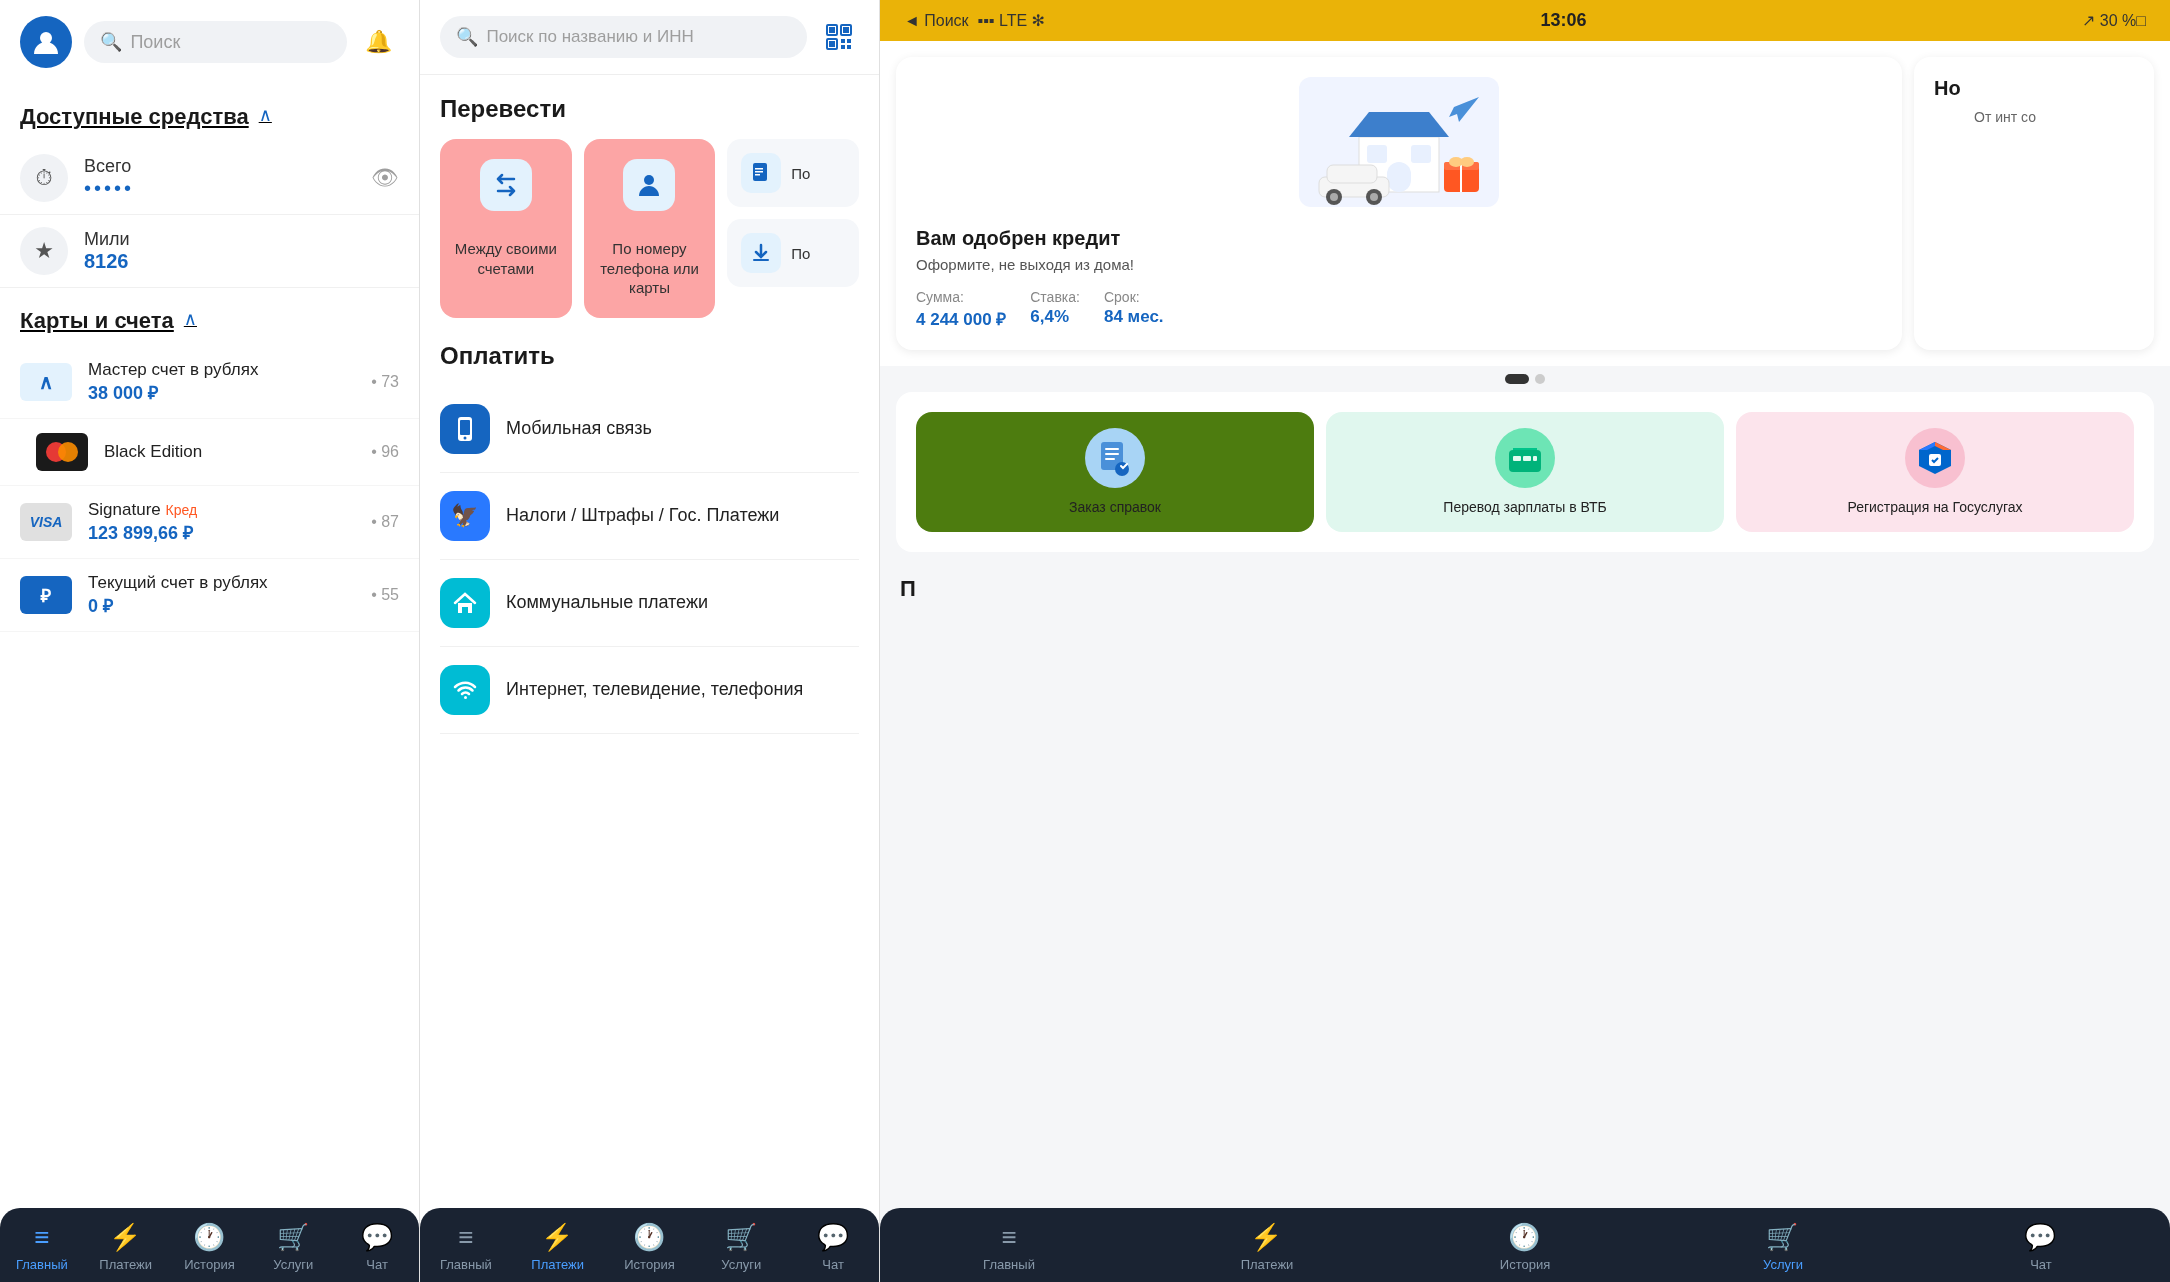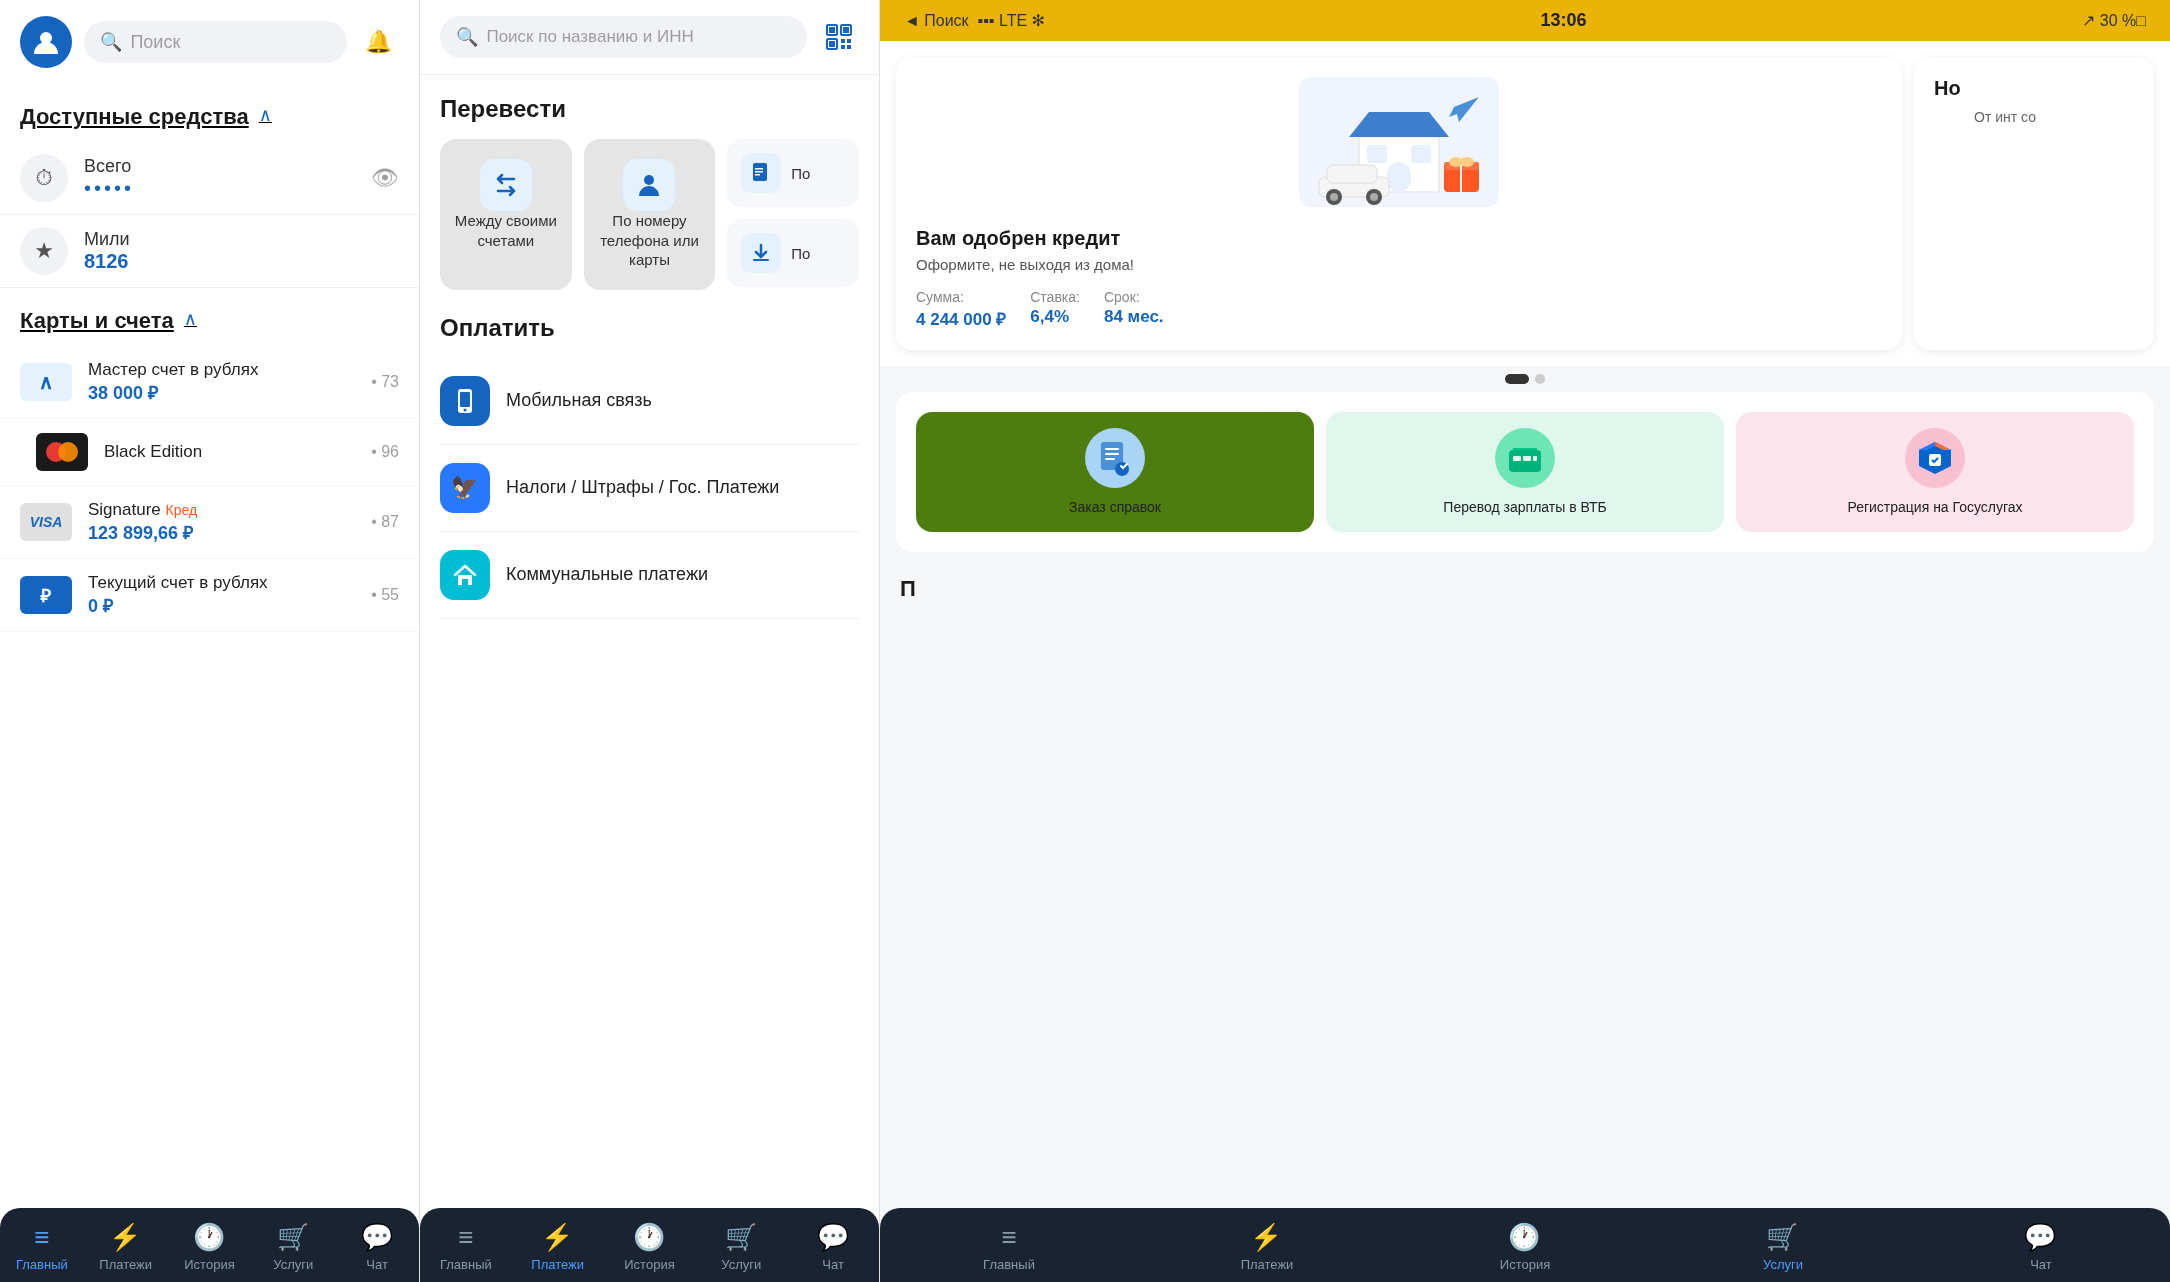--- a/index.html
+++ b/index.html
@@ -265,27 +265,27 @@
       padding: 20px;
       background: #fff;
     }
     .p2-section-title {
       font-size: 24px;
       font-weight: 700;
       color: #1a1a1a;
       margin-bottom: 16px;
     }
     .transfer-card {
-      background: #e5e5e5;
+      background: #fca5a5;
       border-radius: 16px;
       padding: 20px 14px;
       display: flex;
       flex-direction: column;
       align-items: center;
-      gap: 0;
+      gap: 28px;
     }
     .tc-icon {
       width: 52px;
       height: 52px;
       background: #e3f2fd;
       border-radius: 14px;
       display: flex;
       align-items: center;
       justify-content: center;
       font-size: 28px;
@@ -675,20 +675,31 @@
       <div class="pay-icon pay-icon-teal">
         <svg width="28" height="28" viewBox="0 0 28 28" fill="none">
           <path d="M4 14L14 5l10 9" stroke="white" stroke-width="2.5" fill="none" stroke-linecap="round"></path>
           <rect x="7" y="14" width="14" height="10" fill="white"></rect>
           <rect x="11" y="18" width="6" height="6" fill="#00bcd4"></rect>
         </svg>
       </div>
       <div class="pay-label">Коммунальные платежи</div>
     </div>
 
+    <div class="payment-item">
+      <div class="pay-icon pay-icon-teal">
+        <svg width="28" height="28" viewBox="0 0 28 28" fill="none">
+          <path d="M4 11c2.7-2.7 6.5-4.3 10.5-4.3S21.3 8.3 24 11" stroke="white" stroke-width="2.5" fill="none" stroke-linecap="round"></path>
+          <path d="M7.5 14.5c1.8-1.8 4.3-2.9 7-2.9s5.2 1.1 7 2.9" stroke="white" stroke-width="2.5" fill="none" stroke-linecap="round"></path>
+          <path d="M11 18c0.9-0.9 2.1-1.5 3.5-1.5s2.6 0.6 3.5 1.5" stroke="white" stroke-width="2.5" fill="none" stroke-linecap="round"></path>
+          <circle cx="14.5" cy="21.5" r="1.5" fill="white"></circle>
+        </svg>
+      </div>
+      <div class="pay-label">Интернет, телевидение, телефония</div>
+    </div>
   </div>
 
   <div class="p2-bottom-nav">
     <div class="nav-item">
       <div class="nav-icon">≡</div>
       <div class="nav-label">Главный</div>
     </div>
     <div class="nav-item">
       <div class="nav-icon active">⚡</div>
       <div class="nav-label active">Платежи</div>

